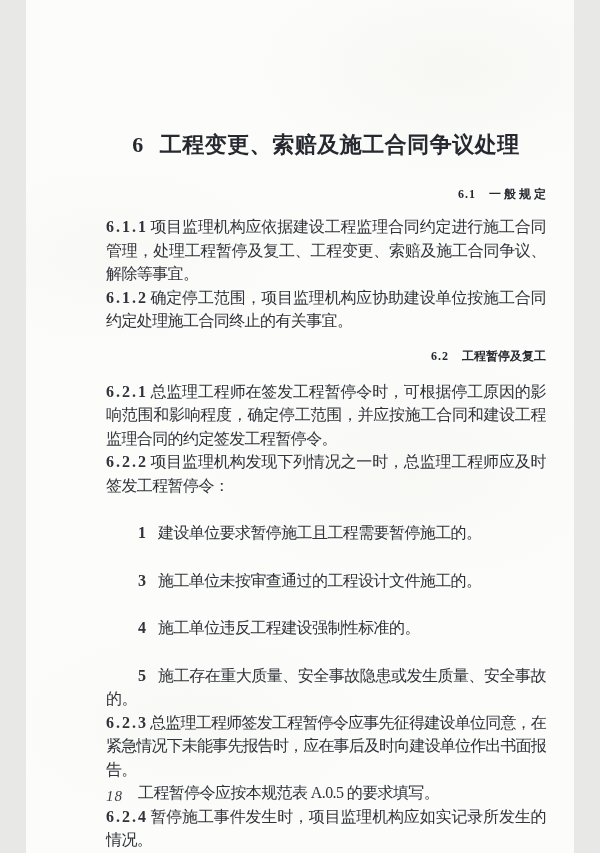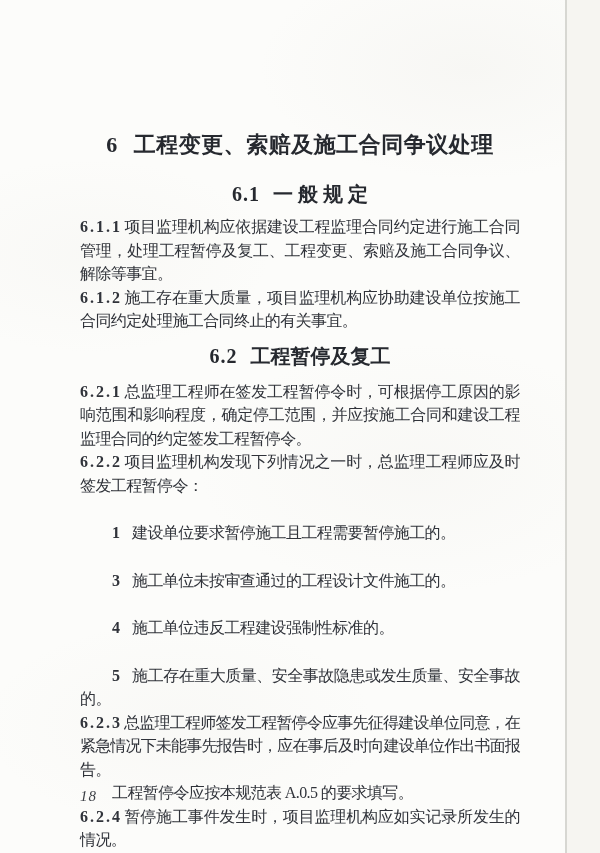--- a/index.html
+++ b/index.html
@@ -1,20 +1,20 @@
 <!DOCTYPE html>
 <html><head>
 <meta charset="utf-8">
 <style>
   html, body { margin: 0; padding: 0; }
   body { background: #e8e8e6; }
 
   .page {
     position: relative;
-    width: 600px;
+    width: 548px;
     height: 853px;
     margin: 0 auto;
     background: #fcfcfa;
     background-image:
       radial-gradient(ellipse 300px 160px at 78% 8%,  rgba(205,202,192,0.10), rgba(205,202,192,0) 70%),
       radial-gradient(ellipse 260px 140px at 15% 30%, rgba(205,202,192,0.07), rgba(205,202,192,0) 70%),
       radial-gradient(ellipse 320px 180px at 70% 55%, rgba(205,202,192,0.08), rgba(205,202,192,0) 70%),
       radial-gradient(ellipse 280px 150px at 30% 85%, rgba(205,202,192,0.07), rgba(205,202,192,0) 70%);
     overflow: hidden;
     font-family: "Liberation Serif", "DejaVu Serif", serif;
@@ -47,24 +47,24 @@
     font-weight: bold;
     text-align: center;
     color: #26292f;
     letter-spacing: 0.5px;
     white-space: nowrap;
   }
   .chapter-title .chap-num { margin-right: 16px; }
 
   .section-heading {
     margin: 0;
-    font-size: 20px;
+    font-size: 12px;
     line-height: 20px;
     font-weight: bold;
-    text-align: center;
+    text-align: right;
     color: #26292f;
     white-space: nowrap;
   }
   .section-heading .sec-num { margin-right: 13px; letter-spacing: 1px; }
   #heading-6-1 { margin-top: 25px; }
   #heading-6-2 { margin-top: 13px; }
 
   .clauses { margin-top: 11px; }
   .clauses-2 { margin-top: 14px; }
 
@@ -113,21 +113,21 @@
   <div class="edge-line"></div>
 
   <div class="content">
 
     <h1 class="chapter-title"><span class="chap-num">6</span><span>工程变更、索赔及施工合同争议处理</span></h1>
 
     <h2 class="section-heading" id="heading-6-1"><span class="sec-num">6.1</span><span>一 般 规 定</span></h2>
 
     <div class="clauses">
       <p class="clause"><b class="clause-label">6.1.1</b><span>项目监理机构应依据建设工程监理合同约定进行施工合同管理，处理工程暂停及复工、工程变更、索赔及施工合同争议、解除等事宜。</span></p>
-      <p class="clause"><b class="clause-label">6.1.2</b><span>施工存在重大质量，项目监理机构应协助建设单位按施工合同约定处理施工合同终止的有关事宜。</span></p>
+      <p class="clause"><b class="clause-label">6.1.2</b><span>确定停工范围，项目监理机构应协助建设单位按施工合同约定处理施工合同终止的有关事宜。</span></p>
     </div>
 
     <h2 class="section-heading" id="heading-6-2"><span class="sec-num">6.2</span><span>工程暂停及复工</span></h2>
 
     <div class="clauses clauses-2">
       <p class="clause"><b class="clause-label">6.2.1</b><span>总监理工程师在签发工程暂停令时，可根据停工原因的影响范围和影响程度，确定停工范围，并应按施工合同和建设工程监理合同的约定签发工程暂停令。</span></p>
 
       <p class="clause"><b class="clause-label">6.2.2</b><span>项目监理机构发现下列情况之一时，总监理工程师应及时签发工程暂停令：</span></p>
 
       <p class="sub-item"><b class="item-num">1</b><span>建设单位要求暂停施工且工程需要暂停施工的。</span></p>

